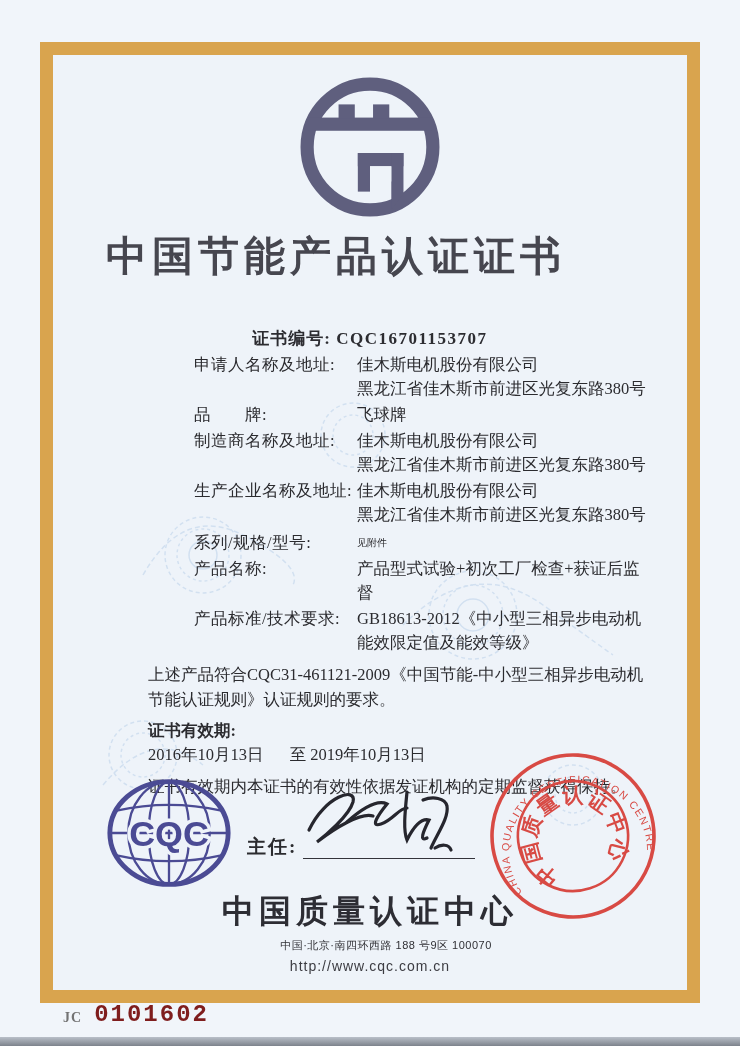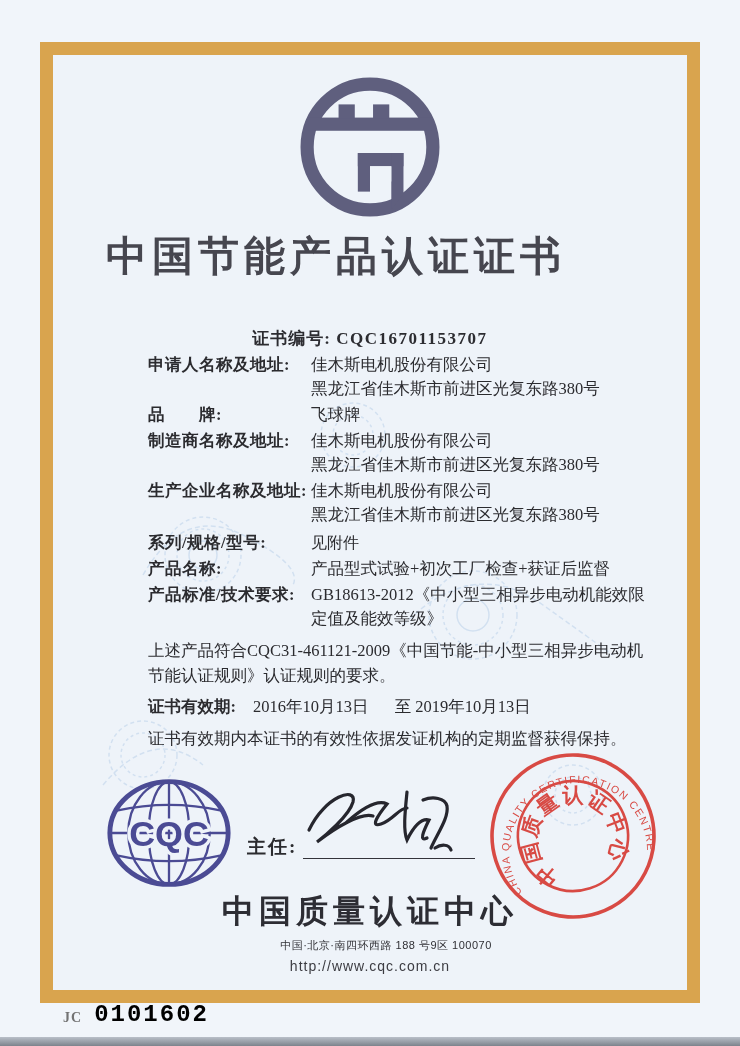--- a/index.html
+++ b/index.html
@@ -26,26 +26,26 @@
   .certno{
     position:absolute;left:0;top:327px;width:740px;text-align:center;
     font-size:17px;font-weight:bold;color:#2c2c31;letter-spacing:1px;
   }
   .certno .num{font-weight:bold;letter-spacing:1.5px;}
   .fields{
     position:absolute;left:148px;top:353px;width:502px;
     font-size:16.5px;line-height:24px;color:#2b2b2f;
   }
   .row{display:flex;margin-bottom:2px;}
-  .row .lbl{width:163px;flex:none;font-weight:bold;letter-spacing:.5px;}
+  .row .lbl{width:163px;flex:none;font-weight:normal;letter-spacing:.5px;margin-left:46px;}
   .row .val{flex:1;}
   .val-line{min-height:24px;}
-  .small-val{font-size:16px;}
+  .small-val{font-size:10px;}
   .para{margin-top:7px;line-height:25px;}
-  .validity{display:flex;margin-top:7px;}
+  .validity{display:flex;margin-top:7px;flex-direction:column;}
   .validity .lbl{width:105px;flex:none;font-weight:bold;}
   .validity .dates span{margin-right:0;}
   .validity .to-word{margin:0 22px;}
   .note{margin-top:7px;line-height:25px;}
   .cqc-logo{position:absolute;left:105px;top:776px;width:128px;height:114px;}
   .director{
     position:absolute;left:247px;top:834px;
     font-size:19px;font-weight:bold;letter-spacing:2px;color:#2b2b2f;
   }
   .sig-line{position:absolute;left:303px;top:858px;width:172px;border-top:1.5px solid #33333a;}
@@ -63,21 +63,21 @@
   .org-url{
     position:absolute;left:0;top:958px;width:740px;text-align:center;
     font-family:"Liberation Sans", sans-serif;font-size:14px;color:#3c3c42;letter-spacing:1px;
   }
   .serial{
     position:absolute;left:63px;top:1001px;display:flex;align-items:flex-end;gap:12px;
   }
   .serial .prefix{font-size:14px;color:#737373;font-weight:bold;letter-spacing:1px;padding-bottom:2px;}
   .serial .number{
     font-family:"Liberation Mono", monospace;font-size:24px;font-weight:bold;
-    color:#000000;letter-spacing:2px;
+    color:#7f1d1d;letter-spacing:2px;
   }
 </style>
 </head>
 <body>
 
 <div class="frame"></div>
 
 <svg class="watermark" viewBox="0 0 634 935">
   <g fill="none" stroke="#bcd2ea" stroke-width="1.5">
     <g transform="translate(150,500)">

